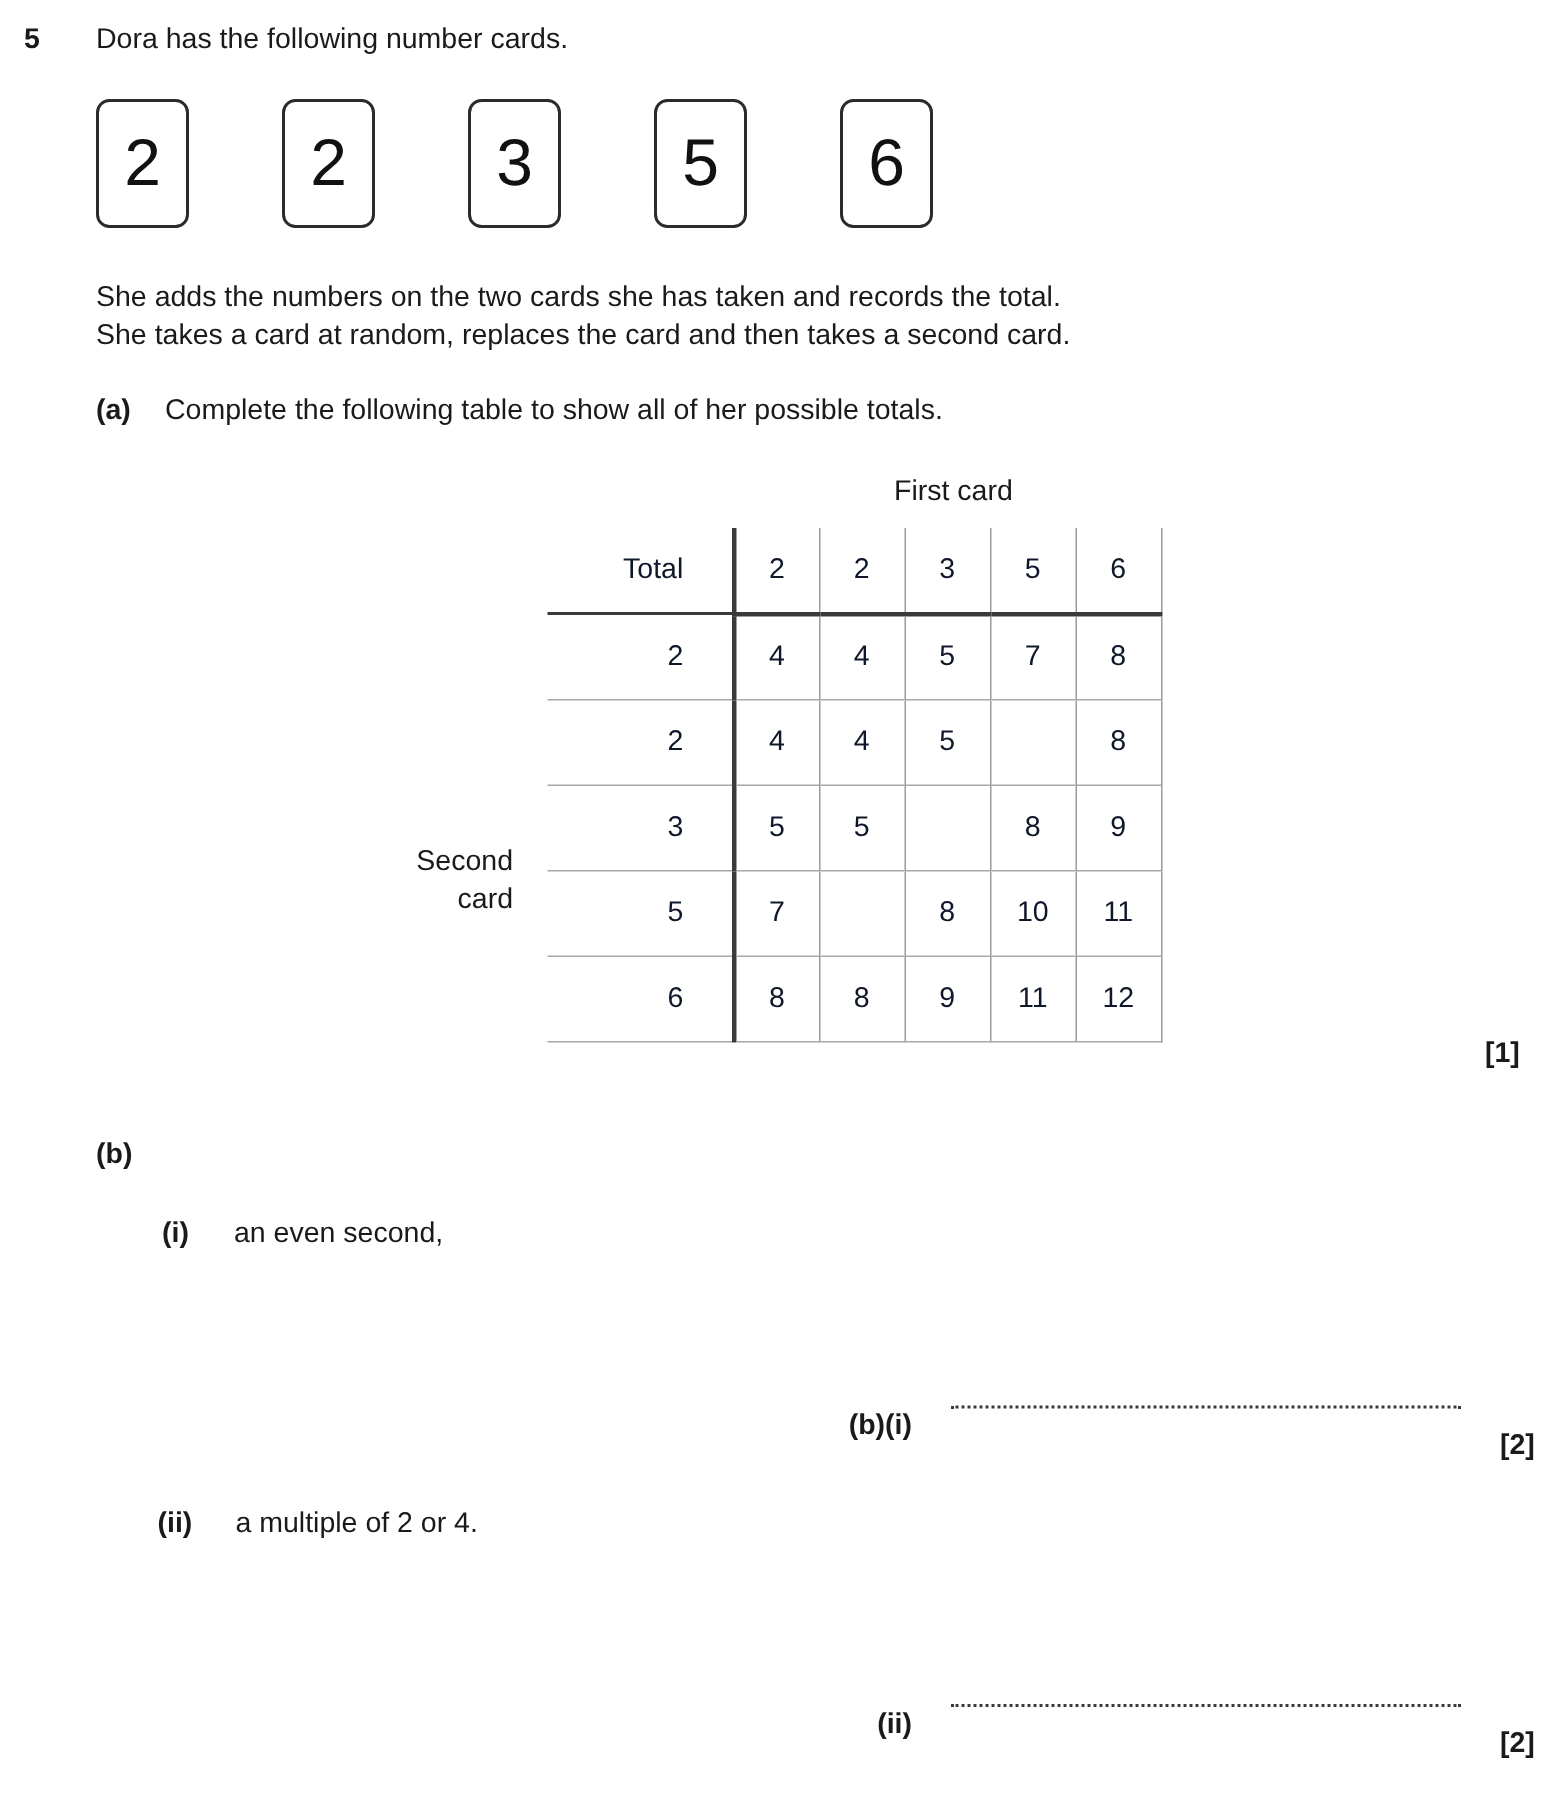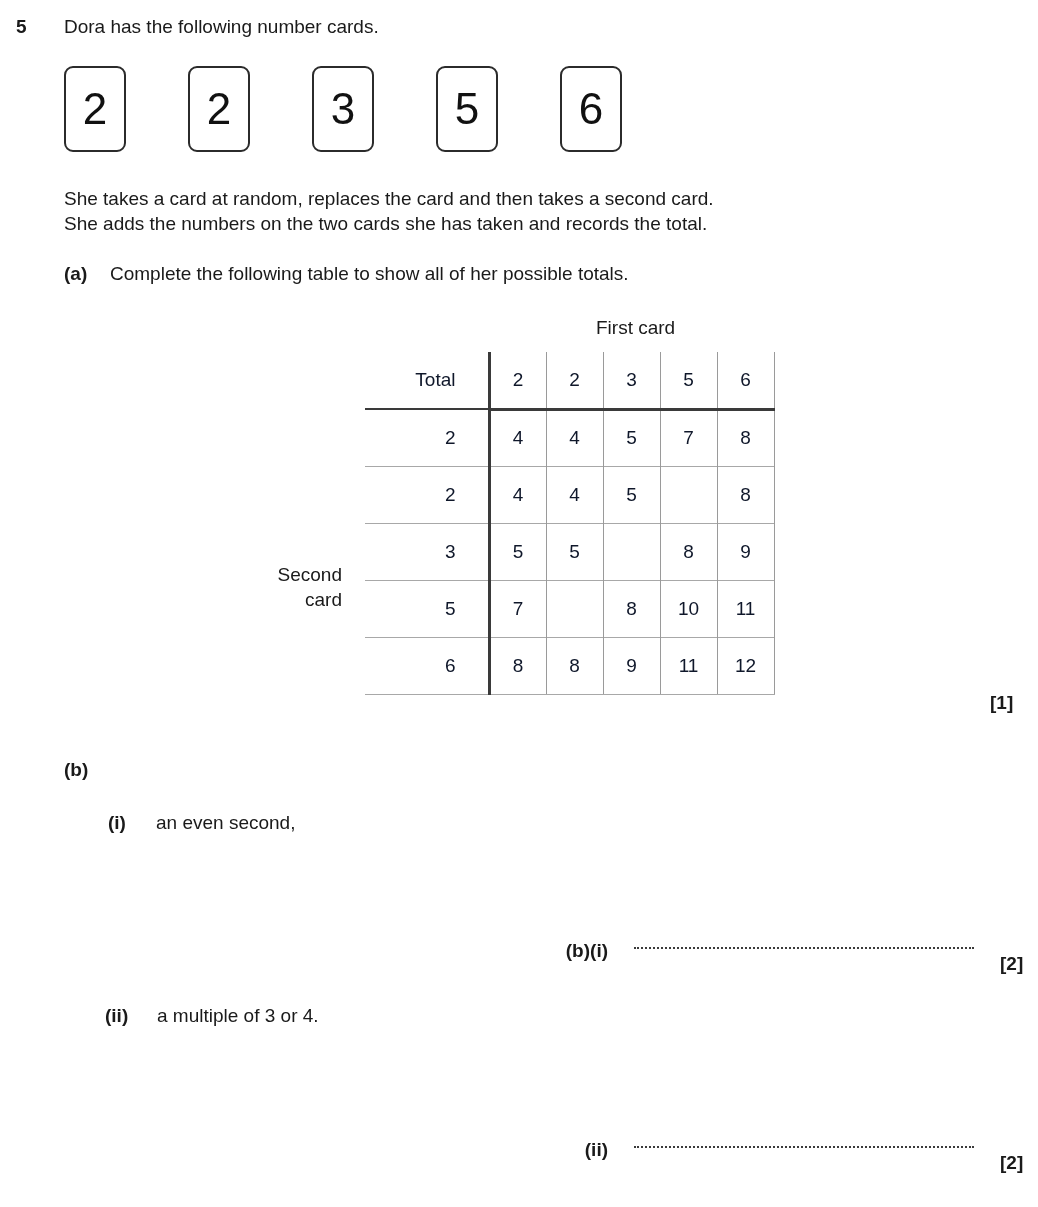--- a/index.html
+++ b/index.html
@@ -163,21 +163,21 @@
     font-size: 19px;
   }
   #mark-a { left: 990px; top: 692px; }
   #mark-bi { left: 1000px; top: 953px; }
   #mark-bii { left: 1000px; top: 1152px; }
 
   
   .answer-line {
     position: absolute;
     display: flex;
-    align-items: center;
+    align-items: flex-start;
     font-size: 19px;
   }
   .answer-tag {
     font-weight: bold;
     text-align: right;
     width: 70px;
   }
   .dots {
     display: inline-block;
     width: 340px;
@@ -212,22 +212,22 @@
     </div>
     <div class="card">
       <span class="card-num">5</span>
     </div>
     <div class="card">
       <span class="card-num">6</span>
     </div>
   </div>
 
   <div class="prose" id="stem-lines">
+    <div>She adds the numbers on the two cards she has taken and records the total.</div>
     <div>She takes a card at random, replaces the card and then takes a second card.</div>
-    <div>She adds the numbers on the two cards she has taken and records the total.</div>
   </div>
 
   <div class="part-row" id="part-a">
     <span class="part-label">(a)</span>
     <span>Complete the following table to show all of her possible totals.</span>
   </div>
 
   <div id="first-card-title">First card</div>
   <div id="second-card-title">
     <div>Second</div>
@@ -304,21 +304,21 @@
   </div>
 
   <div class="answer-line" id="ans-bi">
     <span class="answer-tag">(b)(i)</span>
     <span class="dots"></span>
   </div>
   <div class="marks" id="mark-bi">[2]</div>
 
   <div class="part-row" id="part-bii">
     <span class="part-label">(ii)</span>
-    <span>a multiple of 3 or 4.</span>
+    <span>a multiple of 2 or 4.</span>
   </div>
 
   <div class="answer-line" id="ans-bii">
     <span class="answer-tag">(ii)</span>
     <span class="dots"></span>
   </div>
   <div class="marks" id="mark-bii">[2]</div>
 
 </div>
 

